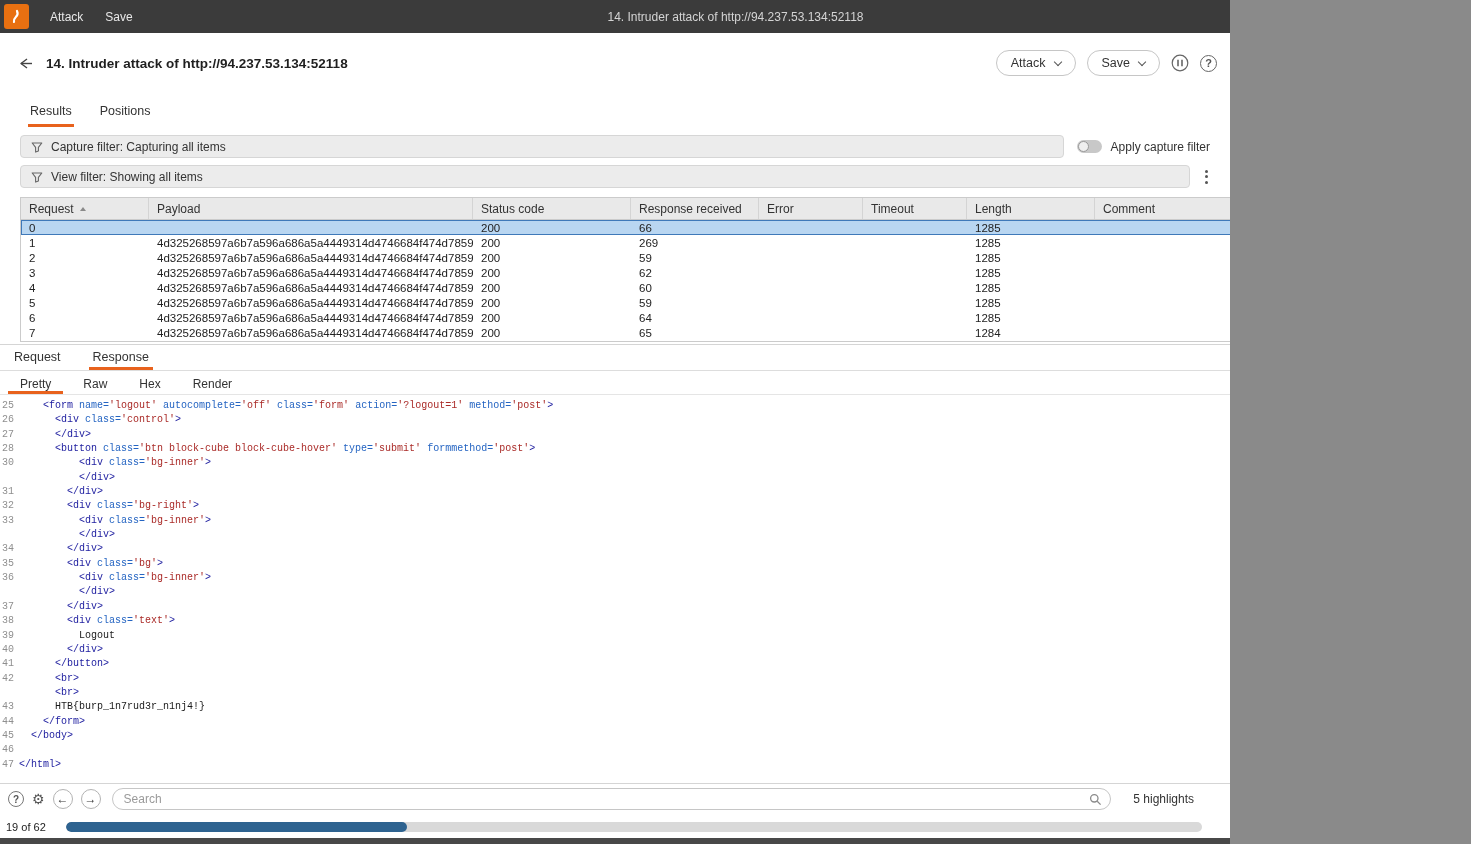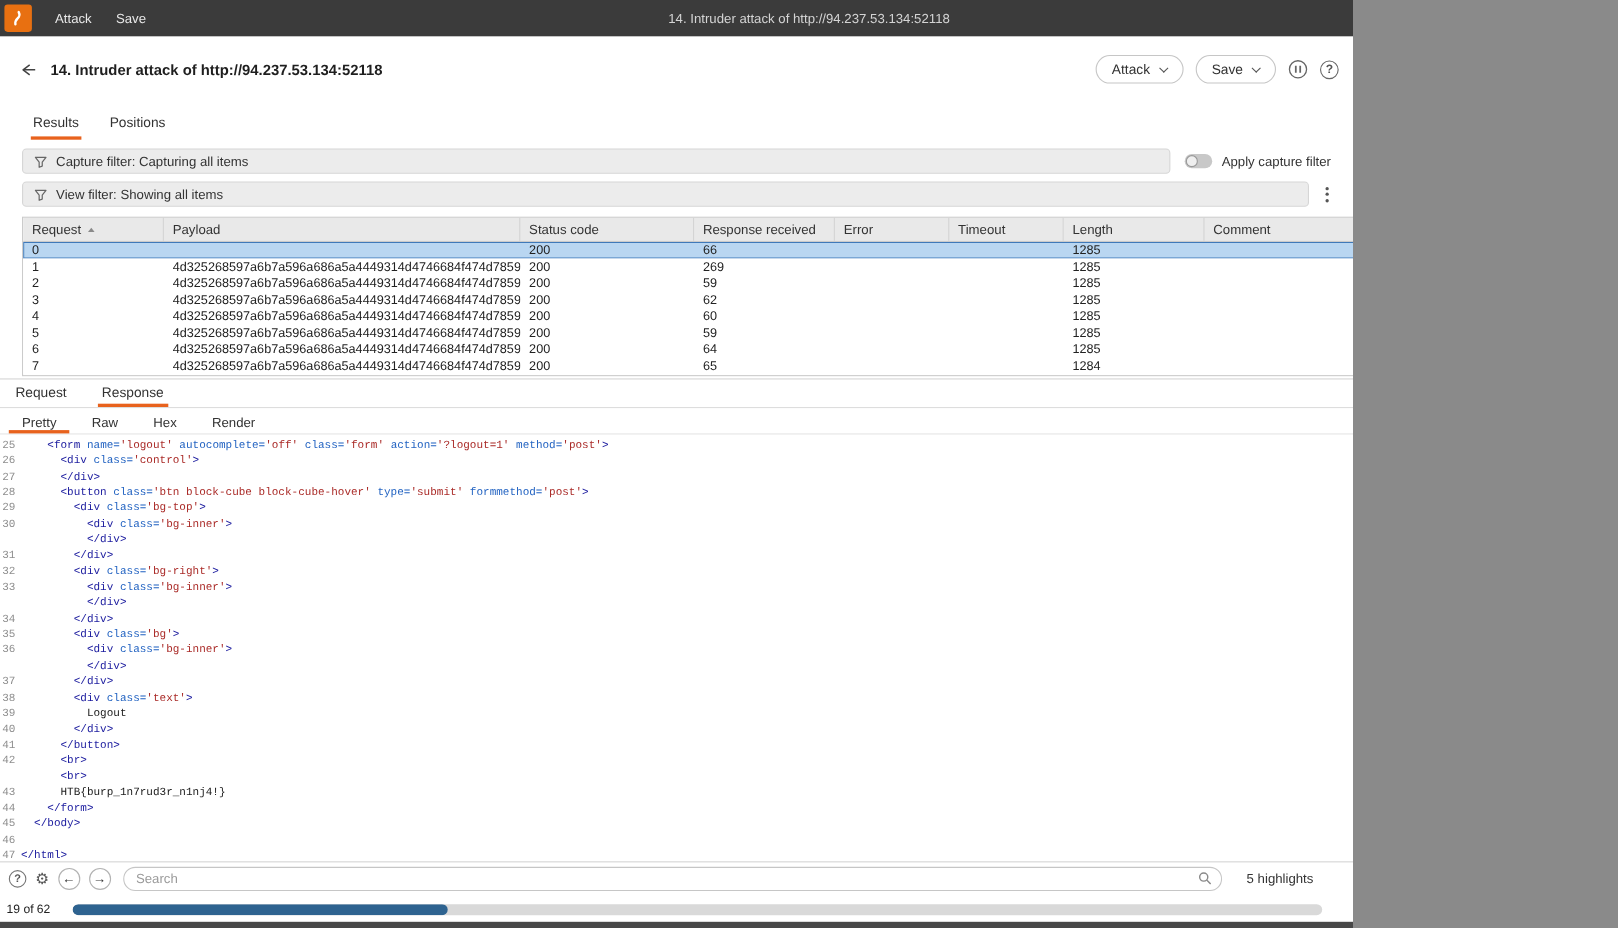--- a/index.html
+++ b/index.html
@@ -326,24 +326,20 @@
         </div>
         <div class="cline">
           <span class="lnum">27</span>
           <span class="lbody">      <span class="tk-t">&lt;/div&gt;</span></span>
         </div>
         <div class="cline">
           <span class="lnum">28</span>
           <span class="lbody">      <span class="tk-t">&lt;button</span><span class="tk-a"> class=</span><span class="tk-v">'btn block-cube block-cube-hover'</span><span class="tk-a"> type=</span><span class="tk-v">'submit'</span><span class="tk-a"> formmethod=</span><span class="tk-v">'post'</span><span class="tk-t">&gt;</span></span>
         </div>
         <div class="cline">
-          <span class="lnum">29</span>
-          <span class="lbody">        <span class="tk-t">&lt;div</span><span class="tk-a"> class=</span><span class="tk-v">'bg-top'</span><span class="tk-t">&gt;</span></span>
-        </div>
-        <div class="cline">
           <span class="lnum">30</span>
           <span class="lbody">          <span class="tk-t">&lt;div</span><span class="tk-a"> class=</span><span class="tk-v">'bg-inner'</span><span class="tk-t">&gt;</span></span>
         </div>
         <div class="cline">
           <span class="lnum"></span>
           <span class="lbody">          <span class="tk-t">&lt;/div&gt;</span></span>
         </div>
         <div class="cline">
           <span class="lnum">31</span>
           <span class="lbody">        <span class="tk-t">&lt;/div&gt;</span></span>

